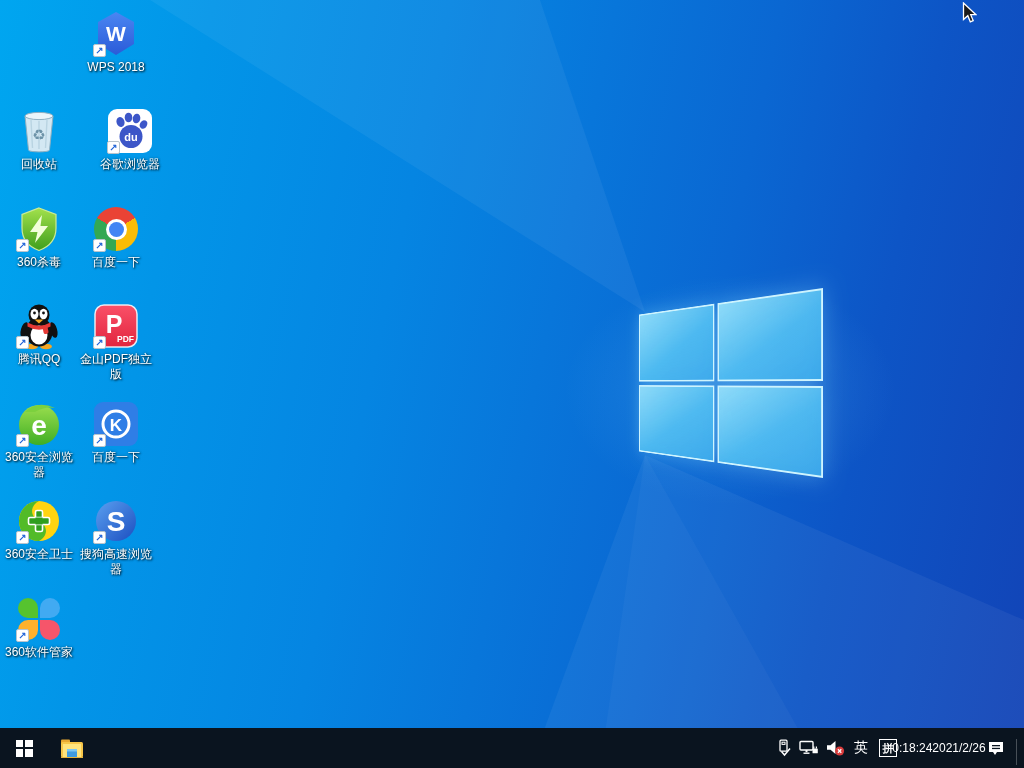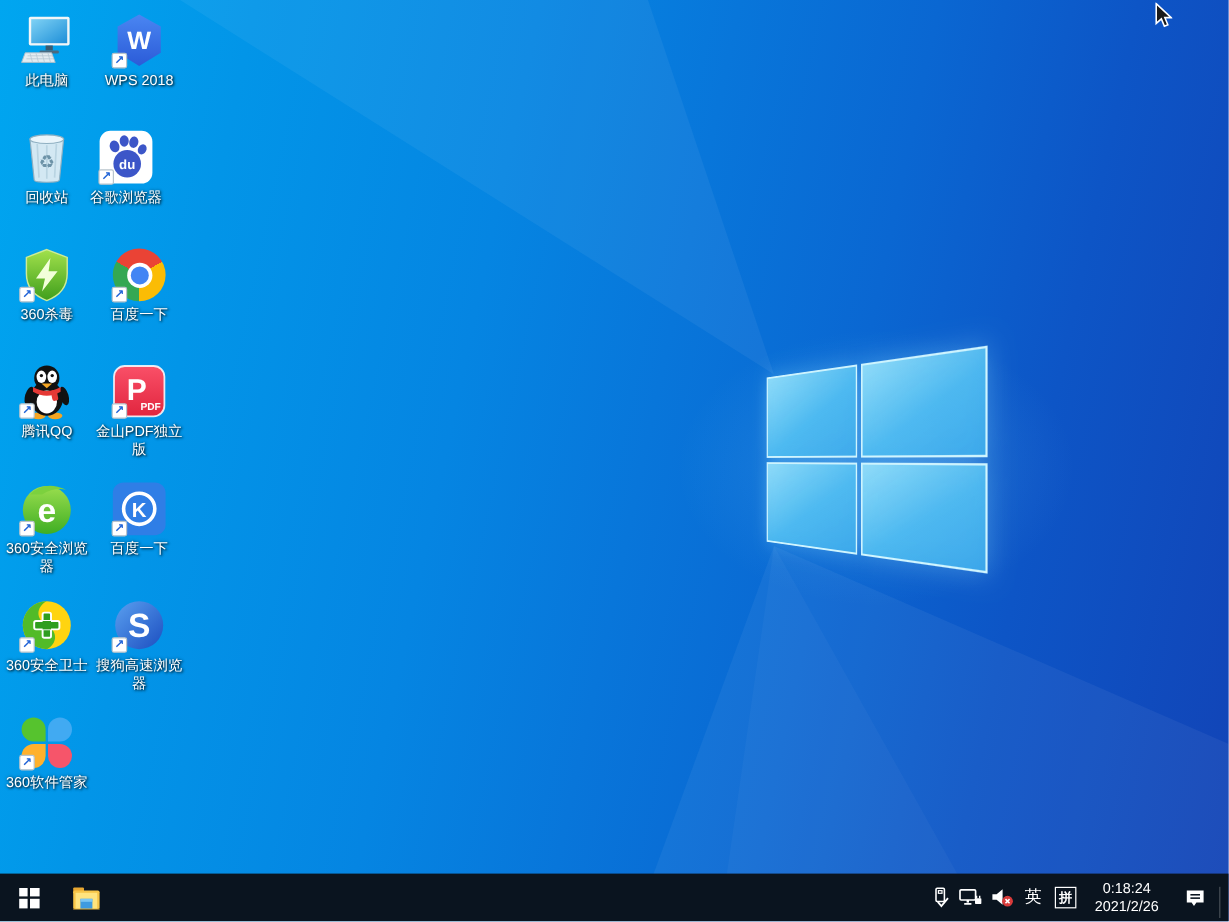--- a/index.html
+++ b/index.html
@@ -56,21 +56,21 @@
   .tb-btn { width:48px; display:flex; align-items:center; justify-content:center; }
   .startlogo { display:grid; grid-template:1fr 1fr / 1fr 1fr; gap:2px; width:17px; height:17px; }
   .startlogo i { background:#fff; }
   .tray { position:absolute; right:0; top:0; height:40px; display:flex; align-items:center; }
   .tray-item { height:40px; display:flex; align-items:center; justify-content:center; }
   .tri { width:26px; }
   .lang { width:26px; font-size:14px; }
   .imebox { width:28px; }
   .imebox span { display:flex; align-items:center; justify-content:center; width:18px; height:18px;
     border:1.5px solid #fff; font-size:11px; font-weight:bold; }
-  .clock { width:74px; flex-direction:column; font-size:12px; line-height:15px; text-align:center; }
+  .clock { width:74px; flex-direction:row; font-size:12px; line-height:15px; text-align:center; }
   .action { width:40px; }
   .sep { width:1px; height:26px; margin-top:7px; background:rgba(255,255,255,.25); }
   .showdesk { width:7px; height:40px; }
 
   
   .cursor { position:absolute; left:962px; top:2px; pointer-events:none; }
 </style>
 </head>
 <body>
 
@@ -83,39 +83,20 @@
     <div class="glow"></div>
   </div>
 
   <div class="winlogo">
     <div class="pane"></div>
     <div class="pane"></div>
     <div class="pane"></div>
     <div class="pane"></div>
   </div>
 
-  <div class="desk" style="left:0px;top:10px">
-    <div class="art">
-      <svg width="48" height="48" viewBox="0 0 48 48">
-        <defs>
-            <linearGradient id="scr" x1="0" y1="0" x2="1" y2="1">
-          <stop offset="0" stop-color="#7fd2f5"></stop>
-              <stop offset="1" stop-color="#1e8fd8"></stop>
-            </linearGradient>
-          </defs>
-        <rect x="9" y="4" width="34" height="24" rx="1.5" fill="#f2f6f8"></rect>
-        <rect x="11" y="6" width="30" height="20" fill="url(#scr)"></rect>
-        <path d="M23 28 h6 v4 h-6 z" fill="#3a5a70"></path>
-        <rect x="18" y="32" width="16" height="2.5" rx="1" fill="#4a6a80"></rect>
-        <path d="M6 34 L28 34 L31 42 L3 42 Z" fill="#e4ecf1" stroke="#aabfcc" stroke-width="0.8"></path>
-        <path d="M8 36.5 h21 M7 39 h22.5 M10 34.4 l2 7.2 M15 34.4 l2 7.2 M20 34.4 l2 7.2 M25 34.4 l2 7.2" stroke="#b8c9d4" stroke-width="0.7"></path>
-      </svg>
-    </div>
-    <div class="desk-label">此电脑</div>
-  </div>
 
   <div class="desk" style="left:77px;top:10px">
     <div class="art">
       <svg width="48" height="48" viewBox="0 0 48 48">
         <defs>
             <linearGradient id="wpsg" x1="0" y1="0" x2="0" y2="1">
           <stop offset="0" stop-color="#4a86f2"></stop>
               <stop offset="1" stop-color="#2b5bd8"></stop>
             </linearGradient>
           </defs>
@@ -132,21 +113,21 @@
       <svg width="48" height="48" viewBox="0 0 48 48">
         <path d="M10 9 L38 9 L34.5 43 C34.5 45.5 13.5 45.5 13.5 43 Z" fill="#d3e8f3" stroke="#8fb0c2" stroke-width="1"></path>
         <ellipse cx="24" cy="9" rx="14" ry="3.6" fill="#eaf5fb" stroke="#8fb0c2" stroke-width="1"></ellipse>
         <path d="M16 13 L17.5 41 M24 14 L24 42 M32 13 L30.5 41" stroke="#b9d4e2" stroke-width="1.4"></path>
         <text x="24" y="33" text-anchor="middle" font-size="15" fill="#6d93a8" font-family="DejaVu Sans, sans-serif">♻</text>
       </svg>
     </div>
     <div class="desk-label">回收站</div>
   </div>
 
-  <div class="desk" style="left:66px;top:107px">
+  <div class="desk" style="left:91px;top:107px">
     <div class="art">
       <svg width="48" height="48" viewBox="0 0 48 48">
         <rect x="2" y="2" width="44" height="44" rx="9" fill="#fff"></rect>
         <ellipse cx="14.5" cy="15" rx="4" ry="5" fill="#3c56c8" transform="rotate(-18 14.5 15)"></ellipse>
         <ellipse cx="22.5" cy="10.5" rx="3.8" ry="4.8" fill="#3c56c8"></ellipse>
         <ellipse cx="30.5" cy="11.5" rx="3.8" ry="4.8" fill="#3c56c8" transform="rotate(10 30.5 11.5)"></ellipse>
         <ellipse cx="37.5" cy="17.5" rx="3.5" ry="4.4" fill="#3c56c8" transform="rotate(28 37.5 17.5)"></ellipse>
         <circle cx="25" cy="29.5" r="11.5" fill="#3c56c8"></circle>
         <text x="25" y="33.5" text-anchor="middle" font-size="11" font-weight="bold" fill="#fff" font-family="Liberation Sans, sans-serif">du</text>
       </svg>

